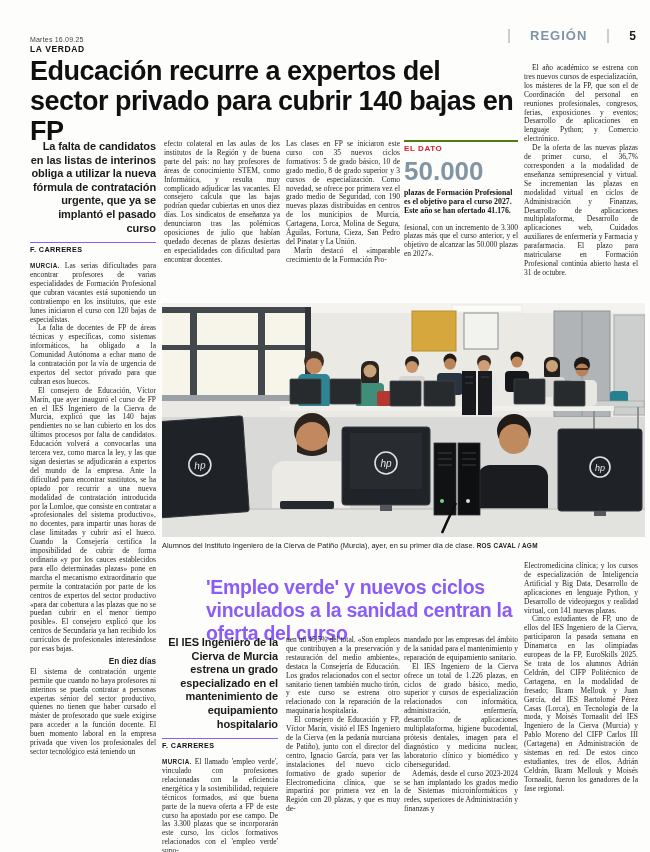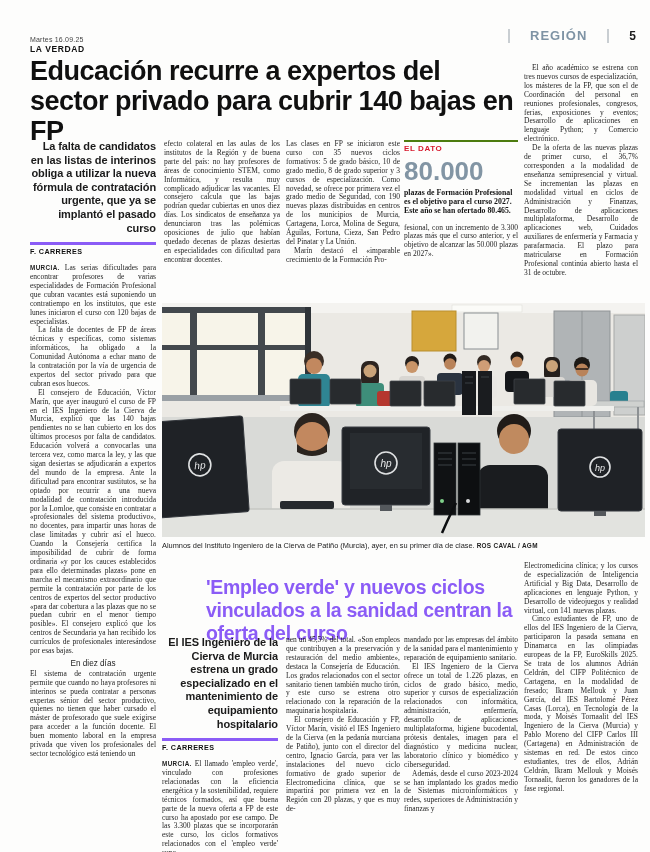--- a/index.html
+++ b/index.html
@@ -28,23 +28,23 @@
     font-weight:600; letter-spacing:-0.3px; color:#8b5cf6;margin-left:44px; }
 
   
   .col { position:absolute; overflow:hidden; text-align:justify;
     font-size:7.5px; line-height:8.9px; color:#1e1e1e; }
   .col p { margin:0; }
   .col p.ind { text-indent:8px; }
   .dateline { font-weight:bold; font-size:6.3px; letter-spacing:.4px; font-family:"Liberation Sans",sans-serif; }
   .standfirst { font-family:"Liberation Sans",sans-serif; font-size:11px; line-height:13.6px;
     font-weight:600; color:#1b1b1b; text-align:right; letter-spacing:-0.1px; }
-  .byline-block { border-top:3px solid #8b5cf6; margin-top:7px; padding-top:3px; margin-bottom:7px; }
+  .byline-block { border-top:1px solid #8b5cf6; margin-top:7px; padding-top:3px; margin-bottom:7px; }
   .byline { font-family:"Liberation Sans",sans-serif; font-size:7.2px; font-weight:bold; letter-spacing:.4px; color:#111; }
-  .subhead { font-family:"Liberation Sans",sans-serif; font-size:8.2px; font-weight:normal; margin:4px 0 1px; text-align:center; }
+  .subhead { font-family:"Liberation Sans",sans-serif; font-size:8.2px; font-weight:bold; margin:4px 0 1px; text-align:right; }
 
   .col1  { left:30px;  top:140px; width:126px; height:712px; }
   .col2t { left:164px; top:140px; width:116px; height:160px; }
   .col3t { left:286px; top:140px; width:114px; height:160px; }
   .col4t { left:404px; top:140px; width:114px; height:160px; }
   .col5r { left:524px; top:64px;  width:114px; height:238px; }
 
   .colA2 { left:162px; top:636px; width:116px; height:216px; }
   .colB2 { left:286px; top:636px; width:114px; height:216px; }
   .colC2 { left:404px; top:636px; width:114px; height:216px; }
@@ -98,22 +98,22 @@
   </div>
 
   <div class="col col3t">
     <p>Las clases en FP se iniciaron este curso con 35 nuevos ciclos formativos: 5 de grado básico, 10 de grado medio, 8 de grado superior y 3 cursos de especialización. Como novedad, se ofrece por primera vez el grado medio de Seguridad, con 190 nuevas plazas distribuidas en centros de los municipios de Murcia, Cartagena, Lorca, Molina de Segura, Águilas, Fortuna, Cieza, San Pedro del Pinatar y La Unión.</p>
     <p class="ind">Marín destacó el «imparable crecimiento de la Formación Pro-</p>
   </div>
 
   <div class="col col4t">
     <div class="eldato">
       <div class="eldato-label">EL DATO</div>
-      <div class="eldato-number">80.000</div>
-      <div class="eldato-text">plazas de Formación Profesional es el objetivo para el curso 2027. Este año se han ofertado 80.465.</div>
+      <div class="eldato-number">50.000</div>
+      <div class="eldato-text">plazas de Formación Profesional es el objetivo para el curso 2027. Este año se han ofertado 41.176.</div>
     </div>
     <p>fesional, con un incremento de 3.300 plazas más que el curso anterior, y el objetivo de alcanzar las 50.000 plazas en 2027».</p>
   </div>
 
   <div class="col col5r">
     <p class="ind">El año académico se estrena con tres nuevos cursos de especialización, los másteres de la FP, que son el de Coordinación del personal en reuniones profesionales, congresos, ferias, exposiciones y eventos; Desarrollo de aplicaciones en lenguaje Python; y Comercio electrónico.</p>
     <p class="ind">De la oferta de las nuevas plazas de primer curso, el 36,7% corresponden a la modalidad de enseñanza semipresencial y virtual. Se incrementan las plazas en modalidad virtual en ciclos de Administración y Finanzas, Desarrollo de aplicaciones multiplataforma, Desarrollo de aplicaciones web, Cuidados auxiliares de enfermería y Farmacia y parafarmacia. El plazo para matricularse en Formación Profesional continúa abierto hasta el 31 de octubre.</p>
   </div>
 
   <div class="photo">

